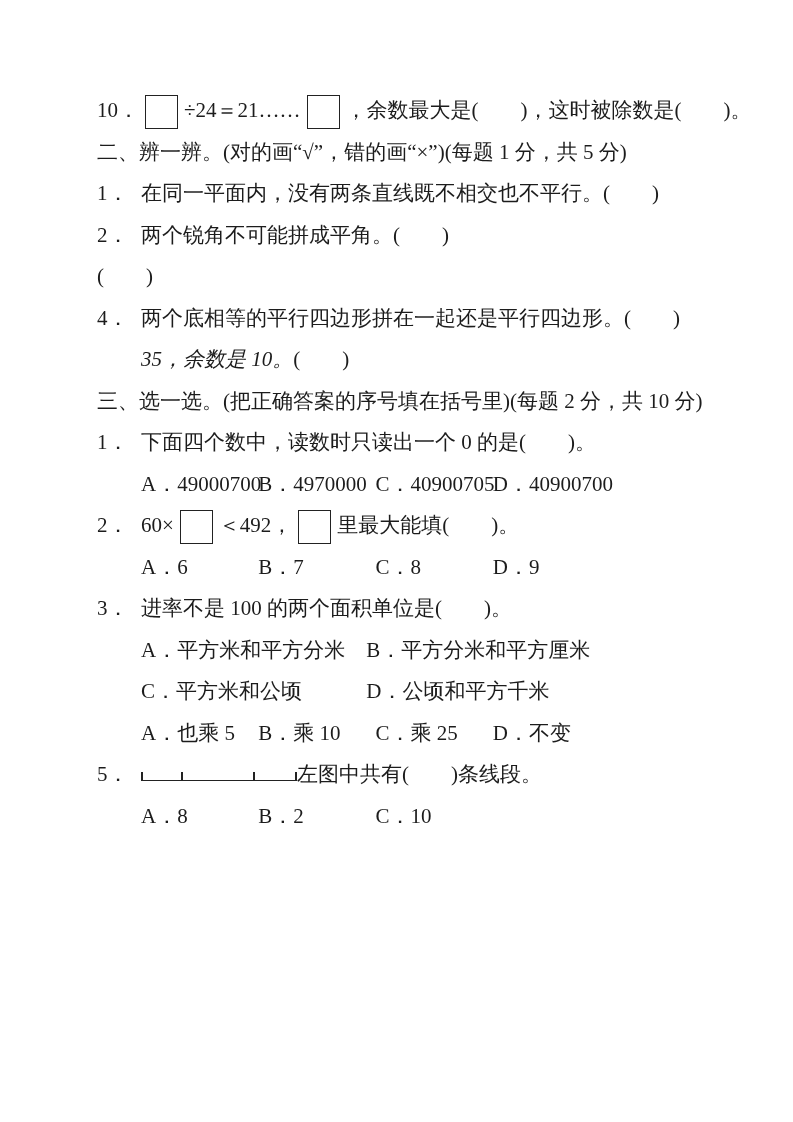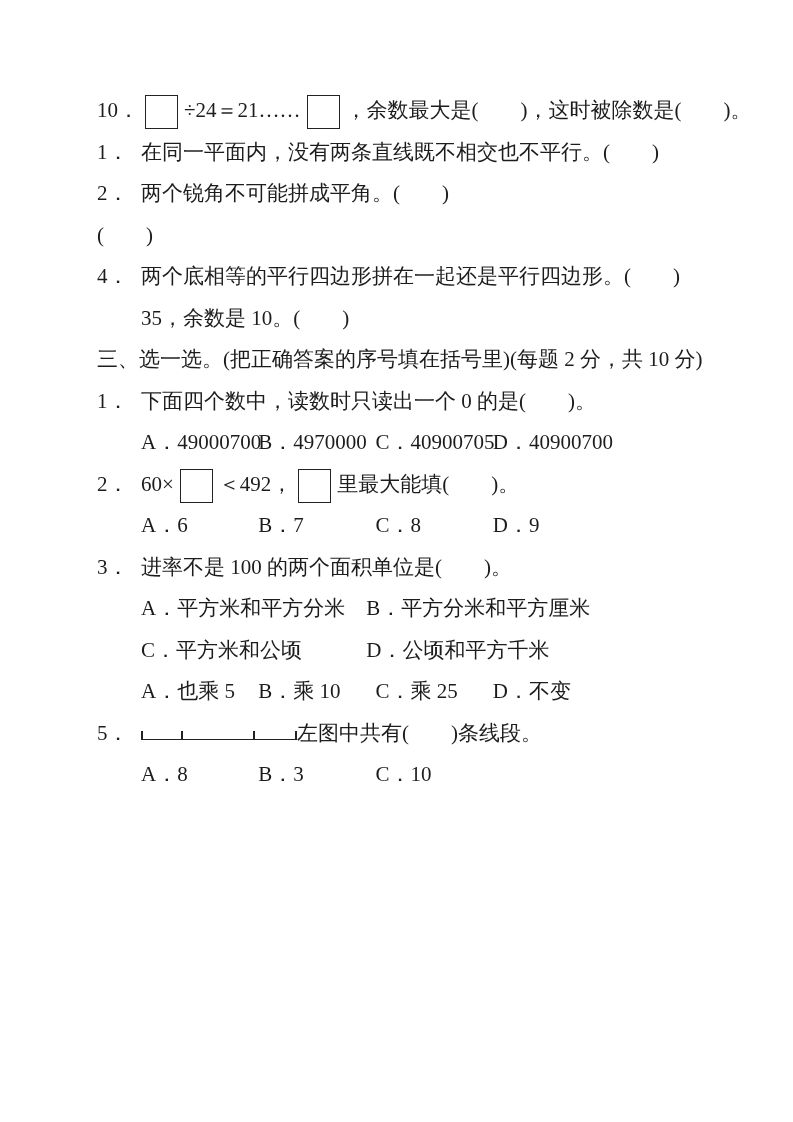--- a/index.html
+++ b/index.html
@@ -46,21 +46,21 @@
     background: #fff;
   }
   
   .judge-row {
     display: flex;
     justify-content: flex-start;
     width: 572px;
   }
   .judge-row .jtext { white-space: nowrap; }
   .judge-row .jparen { white-space: nowrap; }
-  .indent { padding-left: 44px; }
+  .indent { padding-left: 44px; font-style: italic; }
   .opts { padding-left: 44px; }
   .opt { display: inline-block; }
   .opt.w4 { width: 112px; }
   .opt.w2 { width: 220px; }
   .it {
     font-style: italic;
     font-family: "Liberation Serif", "DejaVu Serif", serif;
   }
   
   .seg-figure {
@@ -92,20 +92,21 @@
 </head>
 <body>
 
 <div class="page">
 
   <div class="line">
     <span class="qnum-fill">10．</span><span class="box"></span><span>÷24＝21……</span><span class="box"></span><span>，余数最大是(　　)，这时被除数是(　　)。</span>
   </div>
 
 
+  <div class="line">二、辨一辨。(对的画“√”，错的画“×”)(每题 1 分，共 5 分)</div>
 
   <div class="line judge-row">
     <span class="jtext"><span class="qnum">1．</span><span>在同一平面内，没有两条直线既不相交也不平行。</span></span>
     <span class="jparen">(　　)</span>
   </div>
 
   <div class="line judge-row">
     <span class="jtext"><span class="qnum">2．</span><span>两个锐角不可能拼成平角。</span></span>
     <span class="jparen">(　　)</span>
   </div>
@@ -163,17 +164,17 @@
     <span class="opt w4">B．乘 10</span>
     <span class="opt w4">C．乘 25</span>
     <span class="opt">D．不变</span>
   </div>
 
   <div class="line">
     <span class="qnum">5．</span><span class="seg-figure"><span class="baseline-rule"></span><span class="tick t0"></span><span class="tick t1"></span><span class="tick t2"></span><span class="tick t3"></span></span><span>左图中共有(　　)条线段。</span>
   </div>
   <div class="line opts">
     <span class="opt w4">A．8</span>
-    <span class="opt w4">B．3</span>
+    <span class="opt w4">B．2</span>
     <span class="opt">C．10</span>
   </div>
 
 </div>
 
 </body></html>

